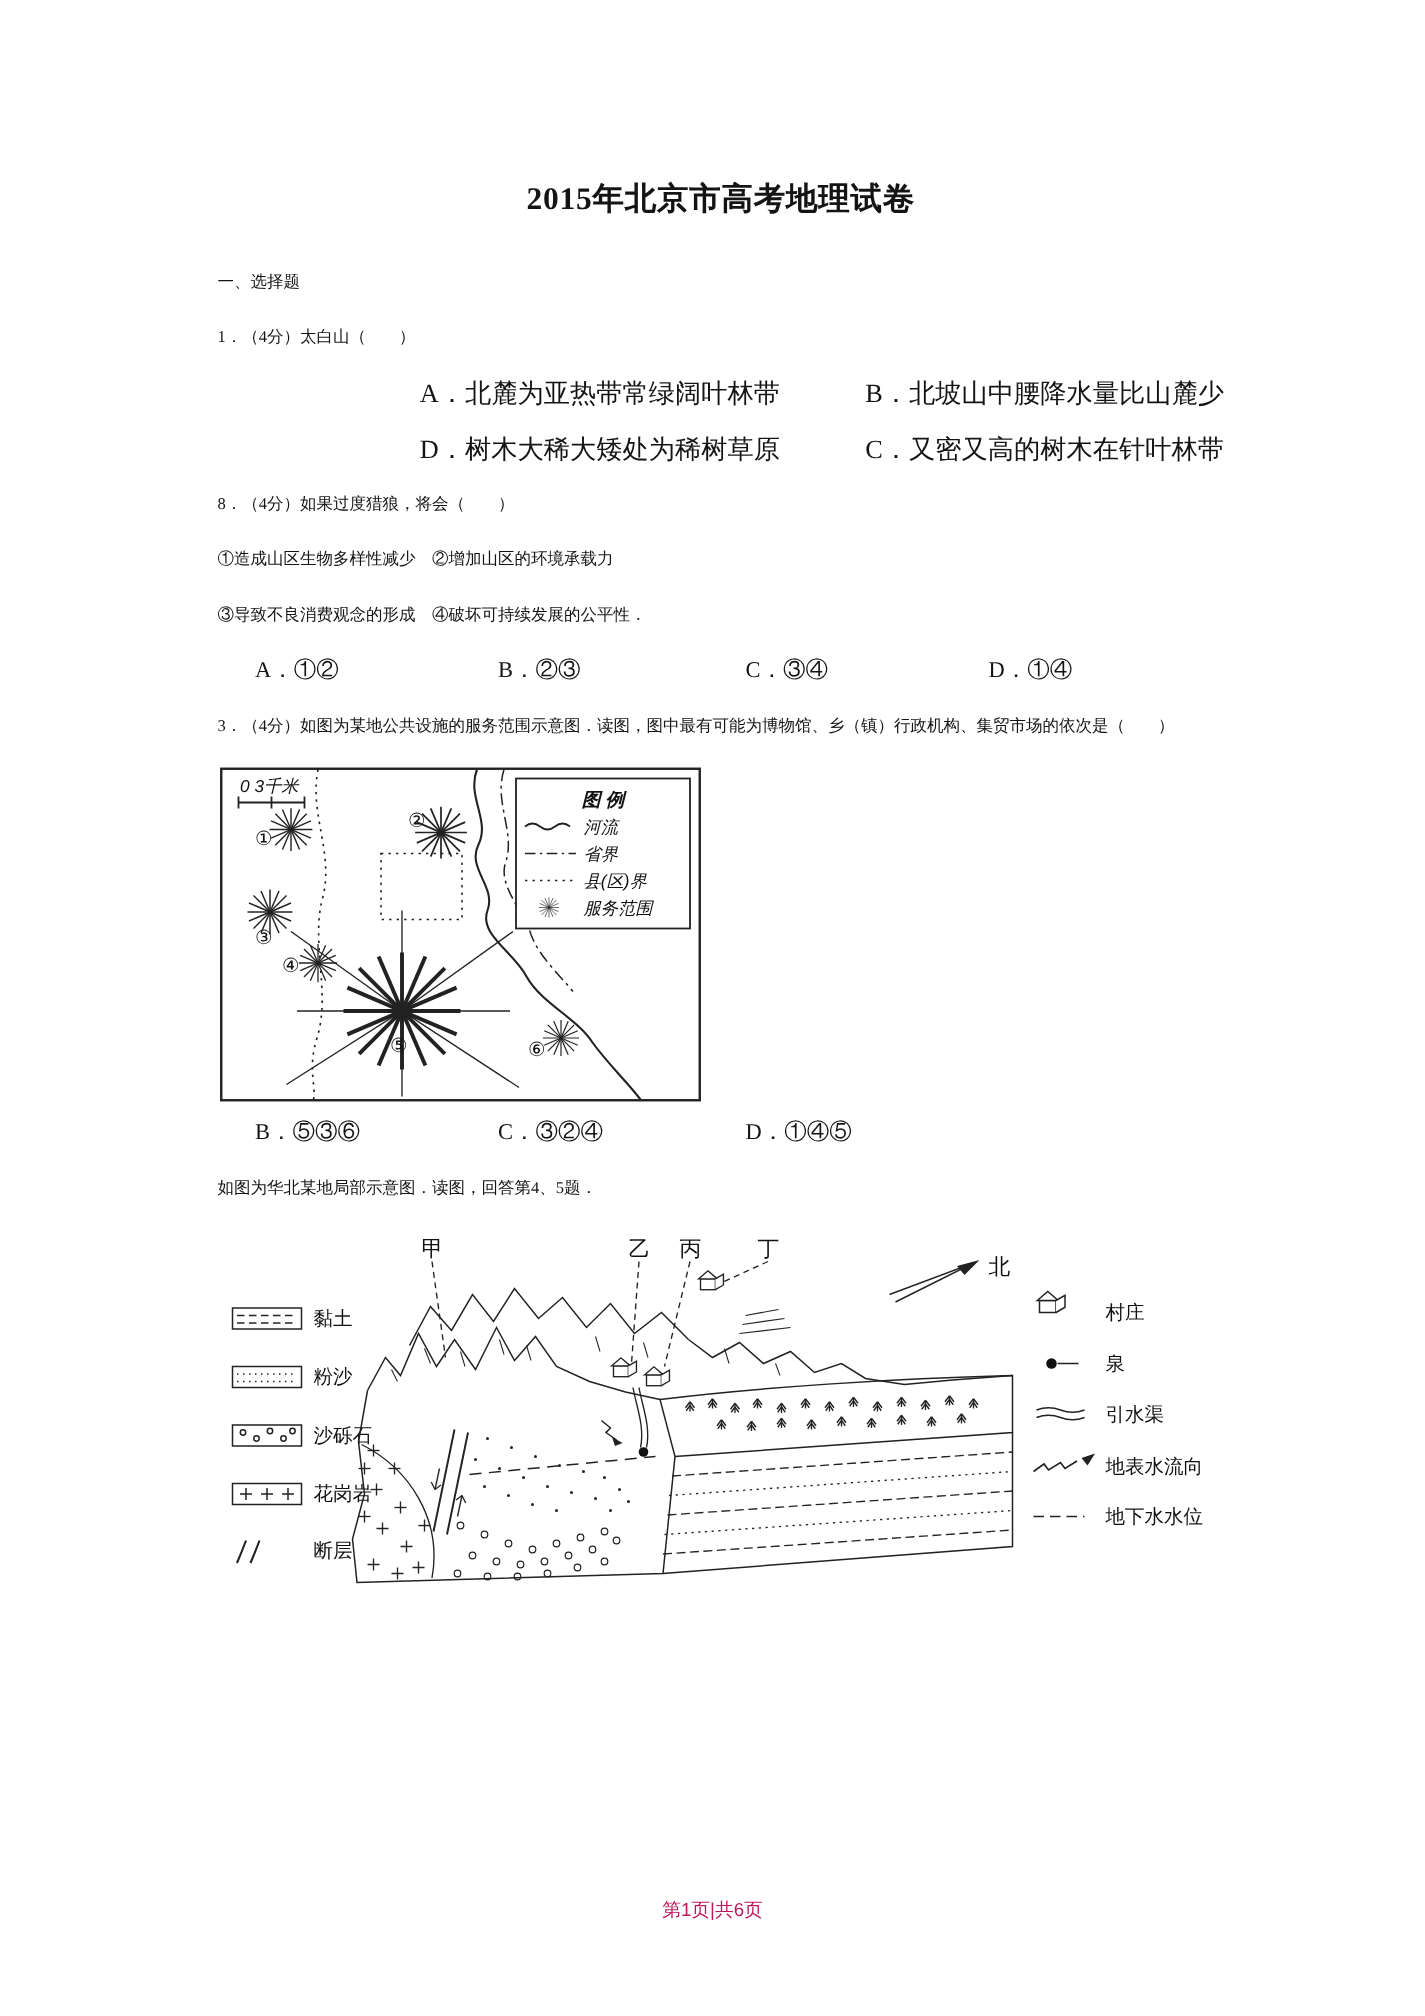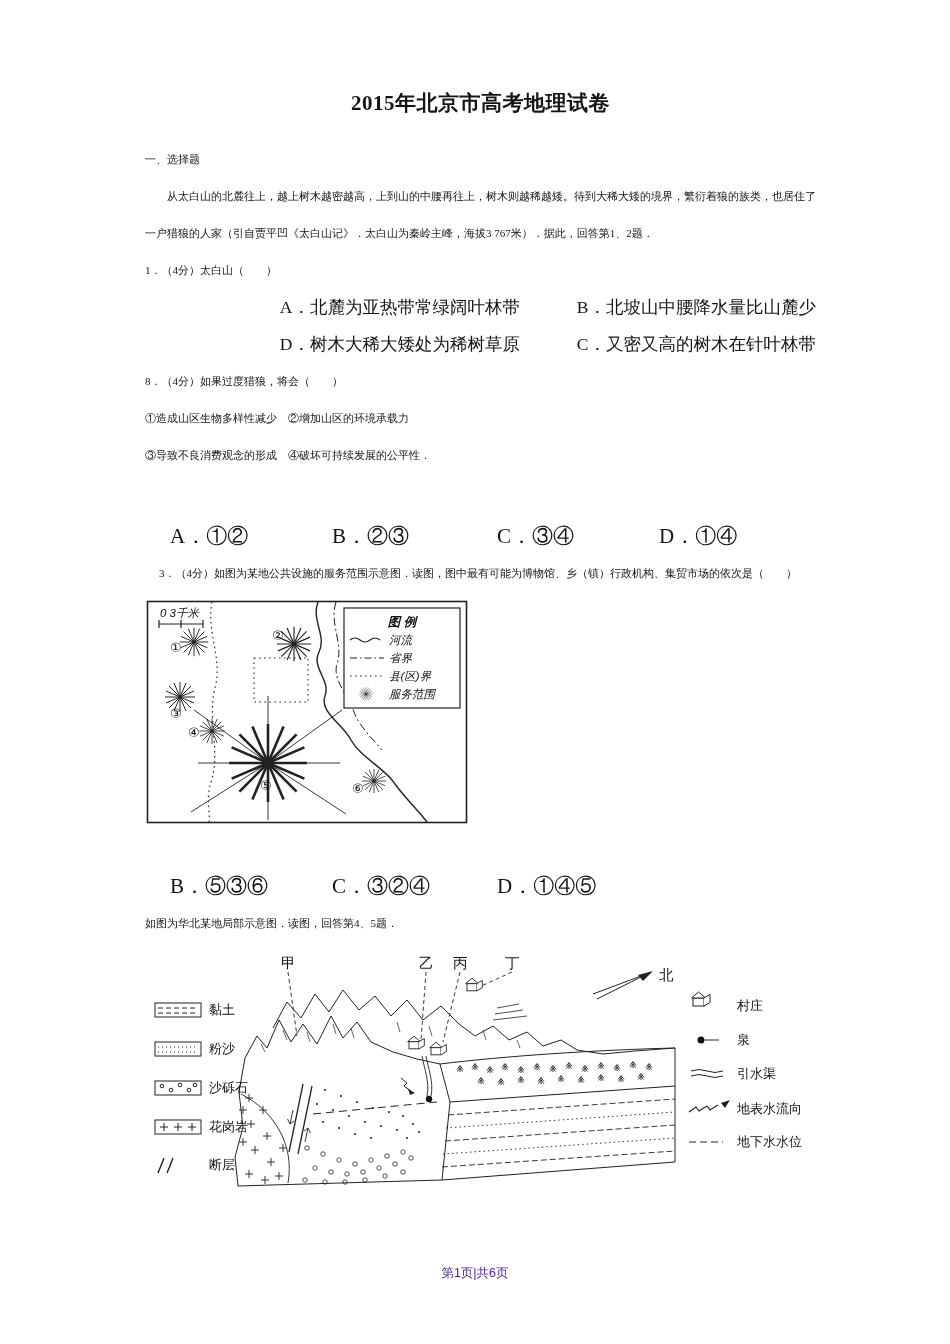--- a/index.html
+++ b/index.html
@@ -1,50 +1,49 @@
 <!DOCTYPE html>
 <html><head>
 <meta charset="utf-8">
 <style>
   html,body{margin:0;padding:0;background:#ffffff;}
   .page{
     position:relative;
     width:950px;height:1344px;
     box-sizing:border-box;
-    padding:89px 134px 0 145px;
+    padding:118px 134px 0 145px;
     overflow:hidden;
     font-family:"Liberation Serif","DejaVu Serif",serif;
     color:#141414;
   }
   .title{font-size:21px;font-weight:700;text-align:center;margin:0 0 24px 0;letter-spacing:.5px;}
   .line{font-size:11px;line-height:37px;}
   .para{text-indent:2em;text-align:justify;}
-  .hang{padding-left:26px;text-indent:-26px;text-align:justify;margin-left:14px;}
+  .hang{padding-left:26px;text-indent:-26px;text-align:justify;}
   .optgrid{display:grid;grid-template-columns:350px auto;padding-left:25px;font-size:17.5px;line-height:37px;text-align:right;}
-  .choicerow{display:grid;grid-template-columns:162px 165px 162px auto;padding-left:25px;font-size:21px;line-height:37px;margin-top:44px;}
+  .choicerow{display:grid;grid-template-columns:162px 165px 162px auto;padding-left:25px;font-size:15px;line-height:37px;}
   .figure1-wrap{margin:8px 0 2px 1px;font-style:italic;}
   .figure2-wrap{margin:10px 0 0 0;}
   .footer{
     position:absolute;left:0;bottom:62px;width:100%;
-    text-align:center;font-size:12.5px;color:#4c1d95;
+    text-align:center;font-size:12.5px;color:#be185d;
     font-family:"Liberation Sans","DejaVu Sans",sans-serif;
   }
   svg{display:block;}
   svg text{font-family:"Liberation Sans","DejaVu Sans",sans-serif;}
 </style>
 </head>
 <body>
 
 <div class="page">
 
   <div class="title">2015年北京市高考地理试卷</div>
 
   <div class="line">一、选择题</div>
 
-  <div class="line para">从太白山的北麓往上，越上树木越密越高，上到山的中腰再往上，树木则越稀越矮。待到大稀大矮的境界，繁衍着狼的族类，也居住了一户猎狼的人家（引自贾平凹《太白山记》．太白山为秦岭主峰，海拔3 767米）．据此，回答第1、2题．</div>
 
   <div class="line">1．（4分）太白山（　　）</div>
   <div class="optgrid">
     <span>A．北麓为亚热带常绿阔叶林带</span>
     <span>B．北坡山中腰降水量比山麓少</span>
     <span>D．树木大稀大矮处为稀树草原</span>
     <span>C．又密又高的树木在针叶林带</span>
   </div>
 
   <div class="line">8．（4分）如果过度猎狼，将会（　　）</div>

